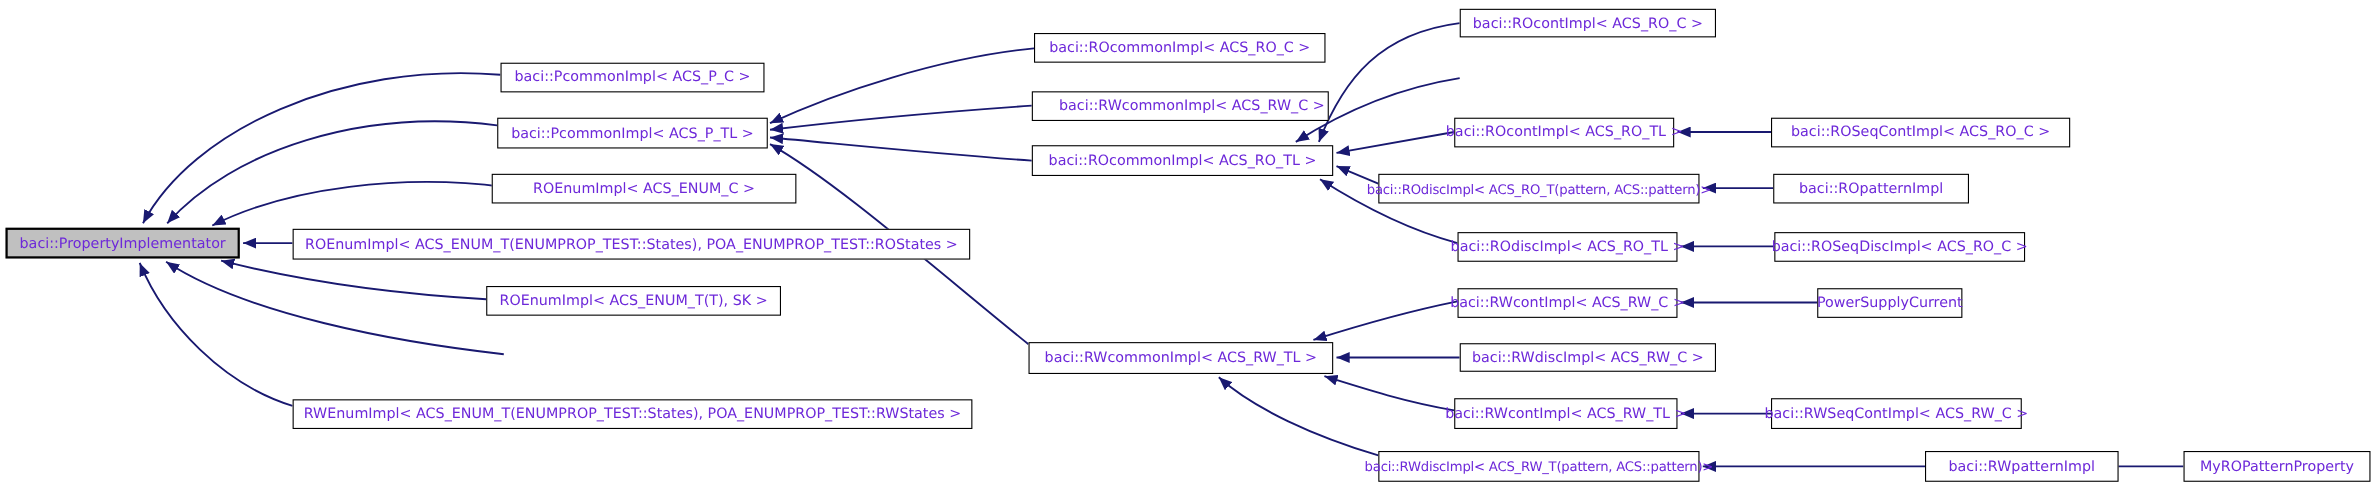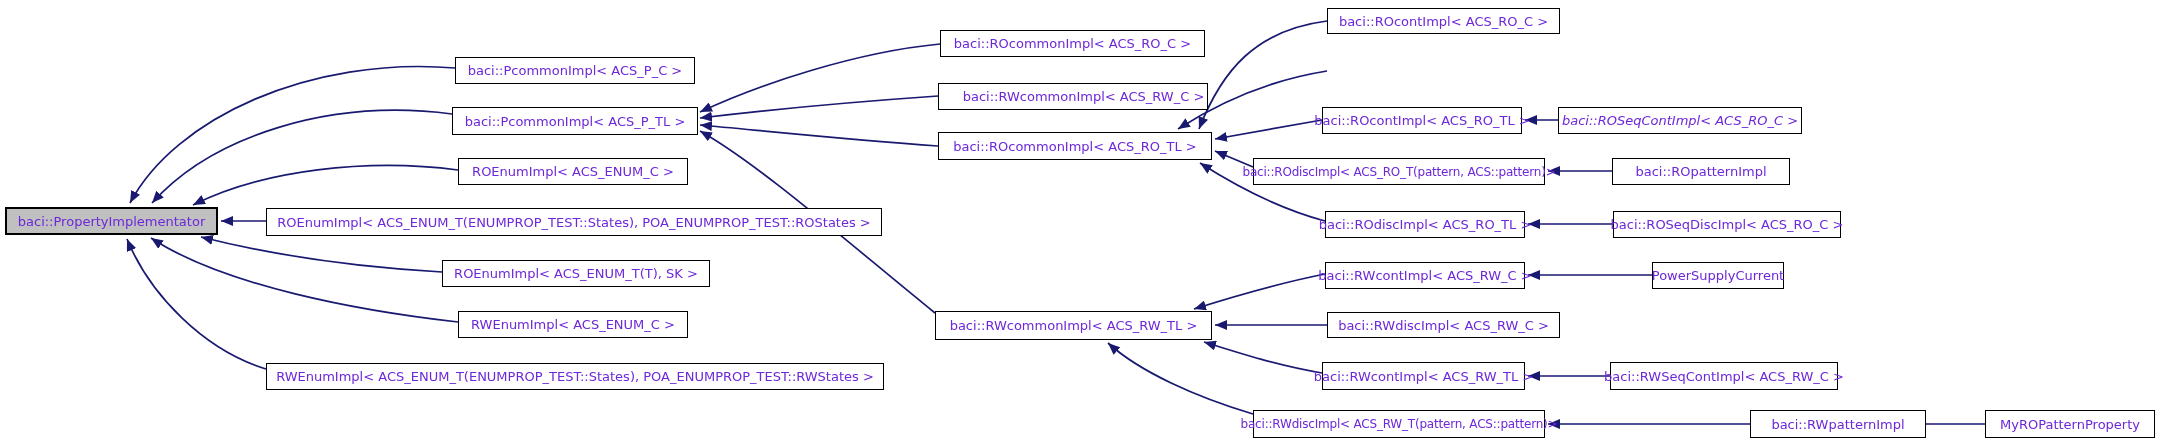--- a/index.html
+++ b/index.html
@@ -81,41 +81,40 @@
     <path class="edge" d="M1652,275 L1528,275" marker-end="url(#arrow)"></path>
     <path class="edge" d="M1610,376 L1528,376" marker-end="url(#arrow)"></path>
     <path class="edge" d="M1750,424 L1548,424" marker-end="url(#arrow)"></path>
     <path class="edge" d="M1985,424 L1903,424" marker-end="url(#arrow)"></path>
   </svg>
 
   <div class="node node--root" style="left:5px;top:207px;width:213px;height:28px;">baci::PropertyImplementator</div>
 
   <div class="node" style="left:455px;top:57px;width:240px;height:27px;">baci::PcommonImpl&lt; ACS_P_C &gt;</div>
   <div class="node" style="left:452px;top:107px;width:246px;height:28px;">baci::PcommonImpl&lt; ACS_P_TL &gt;</div>
-  <div class="node" style="left:458px;top:158px;width:230px;height:27px;">ROEnumImpl&lt; ACS_ENUM_C &gt;</div>
+  <div class="node" style="left:447px;top:158px;width:277px;height:27px;">ROEnumImpl&lt; ACS_ENUM_C &gt;</div>
   <div class="node" style="left:266px;top:208px;width:616px;height:28px;">ROEnumImpl&lt; ACS_ENUM_T(ENUMPROP_TEST::States), POA_ENUMPROP_TEST::ROStates &gt;</div>
   <div class="node" style="left:442px;top:260px;width:268px;height:27px;">ROEnumImpl&lt; ACS_ENUM_T(T), SK &gt;</div>
-  <div class="node" style="left:458px;top:311px;width:230px;height:27px;">RWEnumImpl&lt; ACS_ENUM_C &gt;</div>
   <div class="node" style="left:266px;top:363px;width:618px;height:27px;">RWEnumImpl&lt; ACS_ENUM_T(ENUMPROP_TEST::States), POA_ENUMPROP_TEST::RWStates &gt;</div>
 
   <div class="node" style="left:940px;top:30px;width:265px;height:27px;">baci::ROcommonImpl&lt; ACS_RO_C &gt;</div>
   <div class="node" style="left:938px;top:83px;width:270px;height:27px;padding-left:21px;">baci::RWcommonImpl&lt; ACS_RW_C &gt;</div>
   <div class="node" style="left:938px;top:132px;width:274px;height:28px;">baci::ROcommonImpl&lt; ACS_RO_TL &gt;</div>
   <div class="node" style="left:935px;top:311px;width:277px;height:29px;">baci::RWcommonImpl&lt; ACS_RW_TL &gt;</div>
 
   <div class="node" style="left:1327px;top:8px;width:233px;height:26px;">baci::ROcontImpl&lt; ACS_RO_C &gt;</div>
   <div class="node" style="left:1322px;top:107px;width:200px;height:27px;">baci::ROcontImpl&lt; ACS_RO_TL &gt;</div>
   <div class="node node--tight" style="left:1253px;top:158px;width:292px;height:27px;">baci::ROdiscImpl&lt; ACS_RO_T(pattern, ACS::pattern)&gt;</div>
   <div class="node" style="left:1325px;top:211px;width:200px;height:27px;">baci::ROdiscImpl&lt; ACS_RO_TL &gt;</div>
   <div class="node" style="left:1325px;top:262px;width:200px;height:27px;">baci::RWcontImpl&lt; ACS_RW_C &gt;</div>
   <div class="node" style="left:1327px;top:312px;width:233px;height:26px;">baci::RWdiscImpl&lt; ACS_RW_C &gt;</div>
   <div class="node" style="left:1322px;top:362px;width:203px;height:28px;">baci::RWcontImpl&lt; ACS_RW_TL &gt;</div>
   <div class="node node--tight" style="left:1253px;top:410px;width:292px;height:28px;">baci::RWdiscImpl&lt; ACS_RW_T(pattern, ACS::pattern)&gt;</div>
 
-  <div class="node" style="left:1558px;top:107px;width:244px;height:27px;font-style:italic;">baci::ROSeqContImpl&lt; ACS_RO_C &gt;</div>
+  <div class="node" style="left:1610px;top:107px;width:272px;height:27px;">baci::ROSeqContImpl&lt; ACS_RO_C &gt;</div>
   <div class="node" style="left:1612px;top:158px;width:178px;height:27px;">baci::ROpatternImpl</div>
   <div class="node" style="left:1613px;top:211px;width:228px;height:27px;">baci::ROSeqDiscImpl&lt; ACS_RO_C &gt;</div>
   <div class="node" style="left:1652px;top:262px;width:132px;height:27px;">PowerSupplyCurrent</div>
   <div class="node" style="left:1610px;top:362px;width:228px;height:28px;">baci::RWSeqContImpl&lt; ACS_RW_C &gt;</div>
   <div class="node" style="left:1750px;top:410px;width:176px;height:28px;">baci::RWpatternImpl</div>
   <div class="node" style="left:1985px;top:410px;width:170px;height:28px;">MyROPatternProperty</div>
 
 </div>
 
 </body></html>

